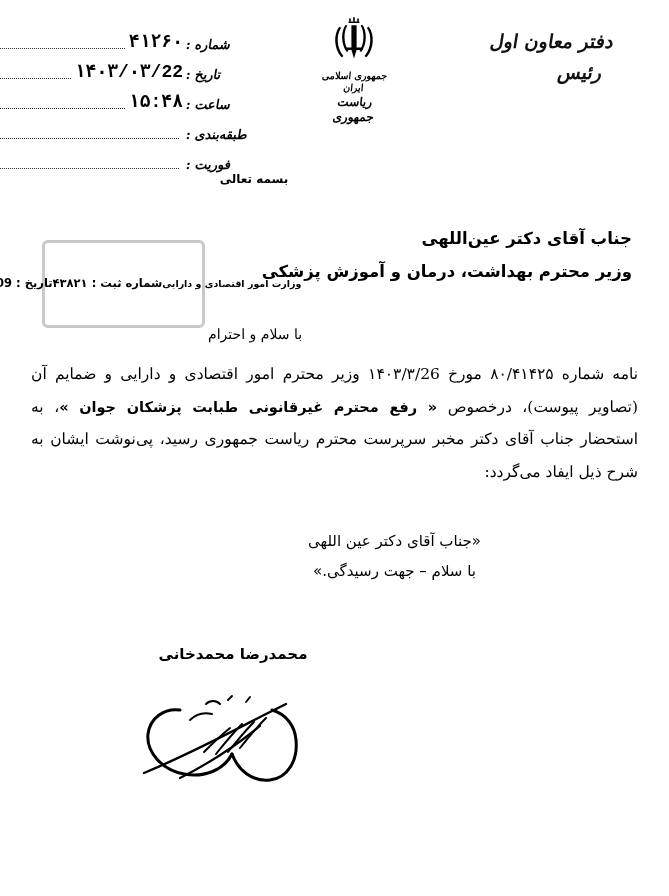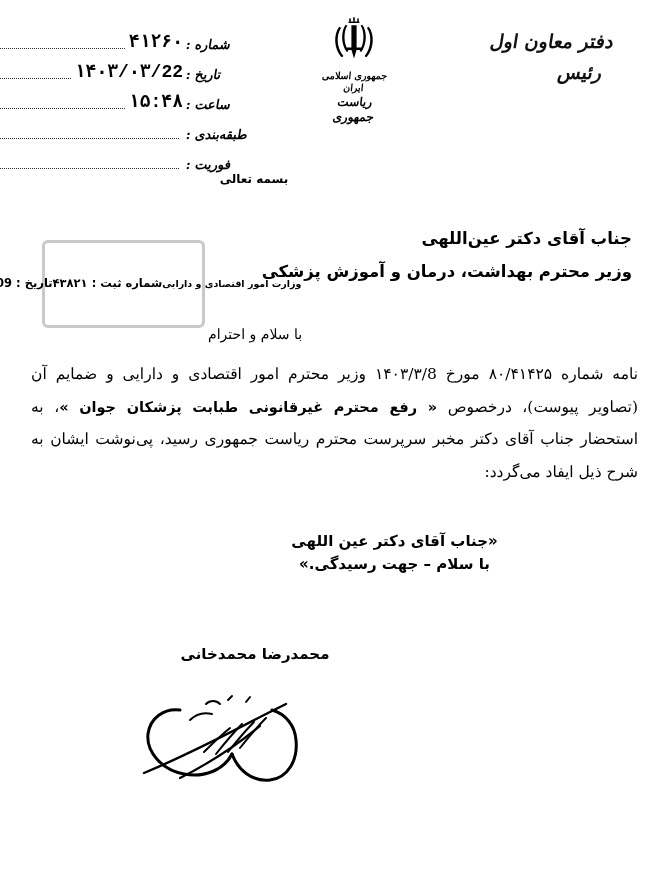--- a/index.html
+++ b/index.html
@@ -93,25 +93,25 @@
     text-align:justify;text-align-last:right;
     font-family:"DejaVu Serif","Liberation Serif",serif;
     font-size:15.5px;line-height:2.1;
   }
   .body-text b{font-weight:700;font-family:"DejaVu Sans","Liberation Sans",sans-serif;font-size:14.5px;}
 
   .quoted{
     position:absolute;right:31px;top:530px;width:607px;text-align:center;
     padding-left:120px;box-sizing:border-box;
   }
-  .quoted div{font-size:15px;font-weight:700;line-height:1.55;}
-  .quoted .q2{}
+  .quoted div{font-size:15px;font-weight:400;line-height:1.55;}
+  .quoted .q2{margin-top:7px;}
 
   .signature-name{
-    position:absolute;left:140px;top:645px;width:230px;text-align:center;
+    position:absolute;left:118px;top:645px;width:230px;text-align:center;
     font-size:15px;font-weight:700;letter-spacing:.2px;
   }
   .signature-mark{position:absolute;left:120px;top:678px;width:220px;height:120px;}
   .signature-mark svg{display:block;}
 </style>
 </head>
 <body>
 
 <div class="page">
 
@@ -190,21 +190,21 @@
   <div class="addressee">
     <div class="a1">جناب آقای دکتر عین‌اللهی</div>
     <div class="a2">وزیر محترم بهداشت، درمان و آموزش پزشکی</div>
   </div>
 
   <div class="greeting">
     <span>با سلام و احترام</span>
   </div>
 
   <div class="body-text">
-    <span>نامه شماره ۸۰/۴۱۴۲۵ مورخ ۱۴۰۳/۳/8 وزیر محترم امور اقتصادی و دارایی و ضمایم آن (تصاویر پیوست)، درخصوص </span><b>« رفع محترم غیرقانونی طبابت پزشکان جوان »</b><span>، به استحضار جناب آقای دکتر مخبر سرپرست محترم ریاست جمهوری رسید، پی‌نوشت ایشان به شرح ذیل ایفاد می‌گردد:</span>
+    <span>نامه شماره ۸۰/۴۱۴۲۵ مورخ ۱۴۰۳/۳/26 وزیر محترم امور اقتصادی و دارایی و ضمایم آن (تصاویر پیوست)، درخصوص </span><b>« رفع محترم غیرقانونی طبابت پزشکان جوان »</b><span>، به استحضار جناب آقای دکتر مخبر سرپرست محترم ریاست جمهوری رسید، پی‌نوشت ایشان به شرح ذیل ایفاد می‌گردد:</span>
   </div>
 
   <div class="quoted">
     <div class="q1">«جناب آقای دکتر عین اللهی</div>
     <div class="q2">با سلام – جهت رسیدگی.»</div>
   </div>
 
   <div class="signature-name">محمدرضا محمدخانی</div>
 
   <div class="signature-mark">

